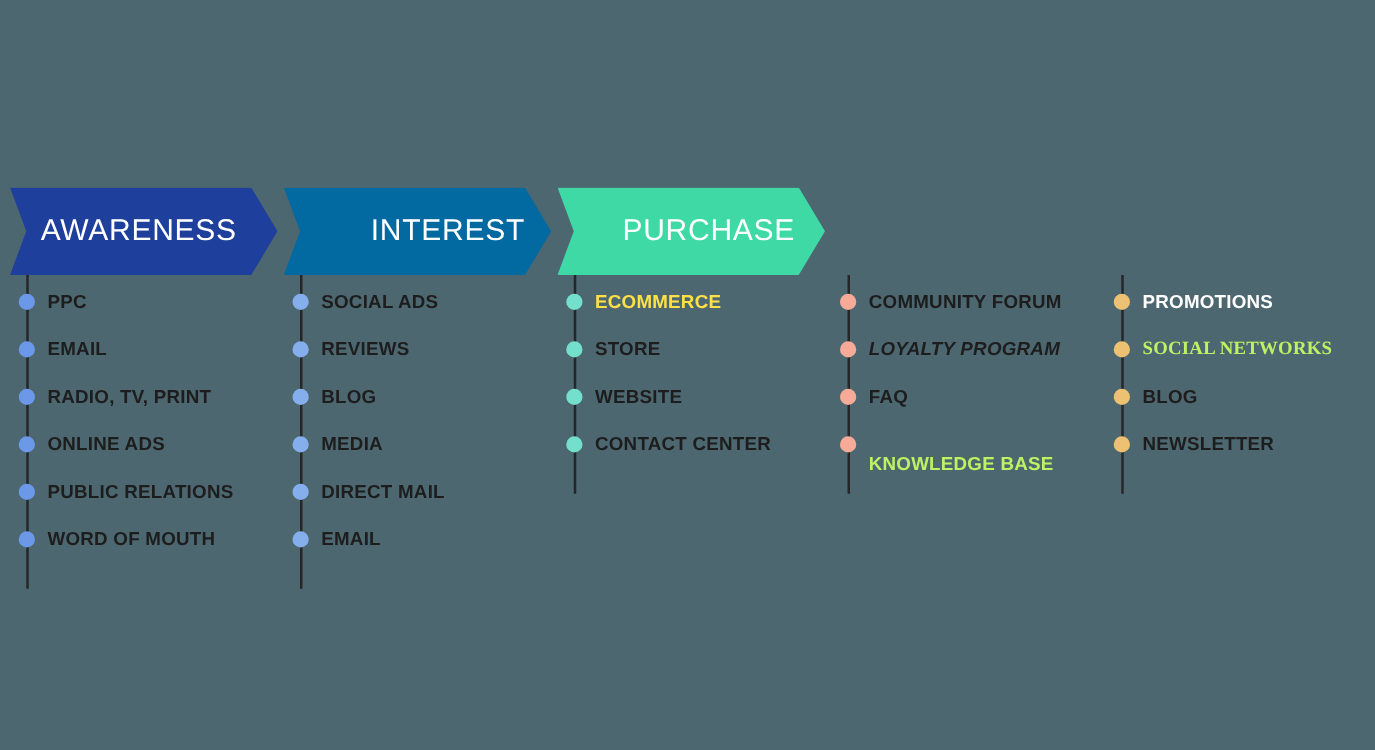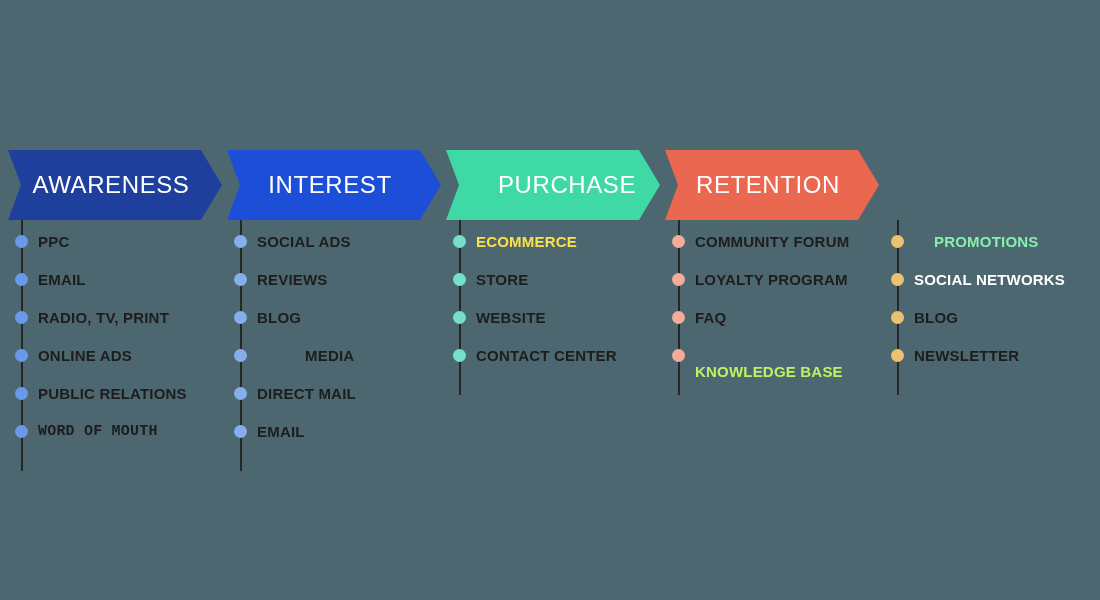--- a/index.html
+++ b/index.html
@@ -99,45 +99,45 @@
         <div class="list-item" style="top: 196px;">
           <span class="bullet" style="background: rgb(107, 152, 232);"></span>
           <span class="item-label" style="color: rgb(29, 29, 29);">ONLINE ADS</span>
         </div>
         <div class="list-item" style="top: 234px;">
           <span class="bullet" style="background: rgb(107, 152, 232);"></span>
           <span class="item-label" style="color: rgb(29, 29, 29);">PUBLIC RELATIONS</span>
         </div>
         <div class="list-item" style="top: 272px;">
           <span class="bullet" style="background: rgb(107, 152, 232);"></span>
-          <span class="item-label" style="color: rgb(29, 29, 29); font-family: Liberation Mono, monospace;">WORD OF MOUTH</span>
+          <span class="item-label" style="color: rgb(29, 29, 29);">WORD OF MOUTH</span>
         </div>
       </div>
   </div>
   <div class="stage" style="left:227px">
-    <div class="arrow" style="background: #1d4ed8;">
+    <div class="arrow" style="background: #0369a1; justify-content: flex-end;">
       <span class="arrow-label" style="color: rgb(255, 255, 255);">INTEREST</span>
     </div>
     <div class="vline" style="background: rgb(38, 38, 38); height: 251px;"></div>
     <div class="items">
         <div class="list-item" style="top: 82px;">
           <span class="bullet" style="background: rgb(133, 175, 236);"></span>
           <span class="item-label" style="color: rgb(29, 29, 29);">SOCIAL ADS</span>
         </div>
         <div class="list-item" style="top: 120px;">
           <span class="bullet" style="background: rgb(133, 175, 236);"></span>
           <span class="item-label" style="color: rgb(29, 29, 29);">REVIEWS</span>
         </div>
         <div class="list-item" style="top: 158px;">
           <span class="bullet" style="background: rgb(133, 175, 236);"></span>
           <span class="item-label" style="color: rgb(29, 29, 29);">BLOG</span>
         </div>
         <div class="list-item" style="top: 196px;">
           <span class="bullet" style="background: rgb(133, 175, 236);"></span>
-          <span class="item-label" style="color: rgb(29, 29, 29); margin-left: 48px;">MEDIA</span>
+          <span class="item-label" style="color: rgb(29, 29, 29);">MEDIA</span>
         </div>
         <div class="list-item" style="top: 234px;">
           <span class="bullet" style="background: rgb(133, 175, 236);"></span>
           <span class="item-label" style="color: rgb(29, 29, 29);">DIRECT MAIL</span>
         </div>
         <div class="list-item" style="top: 272px;">
           <span class="bullet" style="background: rgb(133, 175, 236);"></span>
           <span class="item-label" style="color: rgb(29, 29, 29);">EMAIL</span>
         </div>
       </div>
@@ -160,53 +160,50 @@
           <span class="bullet" style="background: rgb(116, 223, 202);"></span>
           <span class="item-label" style="color: rgb(29, 29, 29);">WEBSITE</span>
         </div>
         <div class="list-item" style="top: 196px;">
           <span class="bullet" style="background: rgb(116, 223, 202);"></span>
           <span class="item-label" style="color: rgb(29, 29, 29);">CONTACT CENTER</span>
         </div>
       </div>
   </div>
   <div class="stage" style="left:665px">
-    <div class="arrow" style="background: rgb(234, 103, 80);">
-      <span class="arrow-label" style="color: rgb(255, 255, 255);">RETENTION</span>
-    </div>
     <div class="vline" style="background: rgb(38, 38, 38); height: 175px;"></div>
     <div class="items">
         <div class="list-item" style="top: 82px;">
           <span class="bullet" style="background: rgb(245, 171, 151);"></span>
           <span class="item-label" style="color: rgb(29, 29, 29);">COMMUNITY FORUM</span>
         </div>
         <div class="list-item" style="top: 120px;">
           <span class="bullet" style="background: rgb(245, 171, 151);"></span>
-          <span class="item-label" style="color: rgb(29, 29, 29);">LOYALTY PROGRAM</span>
+          <span class="item-label" style="color: rgb(29, 29, 29); font-style: italic;">LOYALTY PROGRAM</span>
         </div>
         <div class="list-item" style="top: 158px;">
           <span class="bullet" style="background: rgb(245, 171, 151);"></span>
           <span class="item-label" style="color: rgb(29, 29, 29);">FAQ</span>
         </div>
         <div class="list-item" style="top: 196px;">
           <span class="bullet" style="background: rgb(245, 171, 151);"></span>
           <span class="item-label" style="color: #bef264; margin-top: 32px;">KNOWLEDGE BASE</span>
         </div>
       </div>
   </div>
   <div class="stage" style="left:884px">
     <div class="vline" style="background: rgb(38, 38, 38); height: 175px;"></div>
     <div class="items">
         <div class="list-item" style="top: 82px;">
           <span class="bullet" style="background: rgb(236, 193, 114);"></span>
-          <span class="item-label" style="color: #86efac; margin-left: 20px;">PROMOTIONS</span>
-        </div>
-        <div class="list-item" style="top: 120px;">
-          <span class="bullet" style="background: rgb(236, 193, 114);"></span>
-          <span class="item-label" style="color: #ffffff;">SOCIAL NETWORKS</span>
+          <span class="item-label" style="color: #ffffff;">PROMOTIONS</span>
+        </div>
+        <div class="list-item" style="top: 120px;">
+          <span class="bullet" style="background: rgb(236, 193, 114);"></span>
+          <span class="item-label" style="color: #bef264; font-family: Liberation Serif, serif;">SOCIAL NETWORKS</span>
         </div>
         <div class="list-item" style="top: 158px;">
           <span class="bullet" style="background: rgb(236, 193, 114);"></span>
           <span class="item-label" style="color: rgb(29, 29, 29);">BLOG</span>
         </div>
         <div class="list-item" style="top: 196px;">
           <span class="bullet" style="background: rgb(236, 193, 114);"></span>
           <span class="item-label" style="color: rgb(29, 29, 29);">NEWSLETTER</span>
         </div>
       </div>

